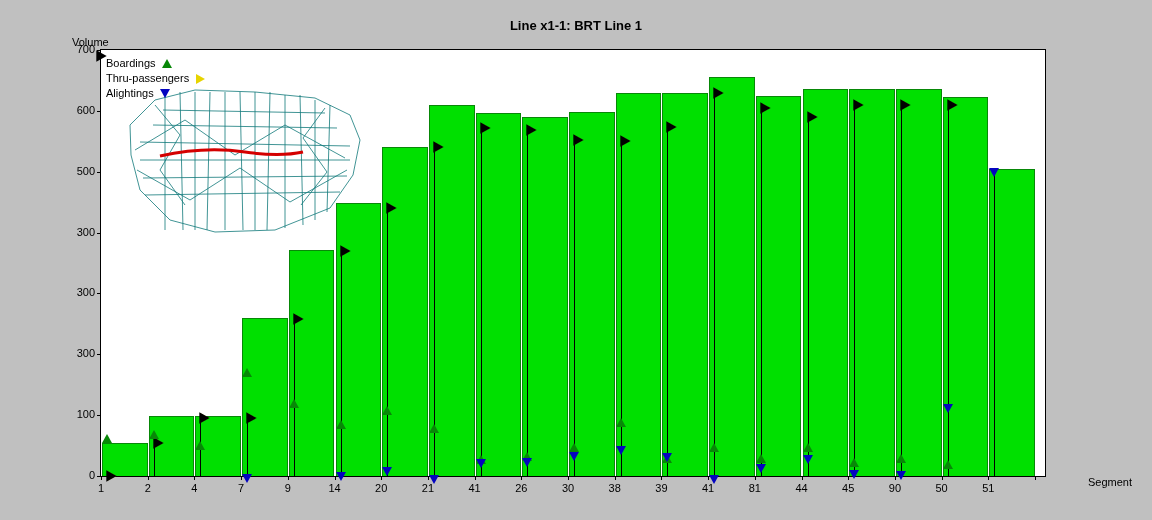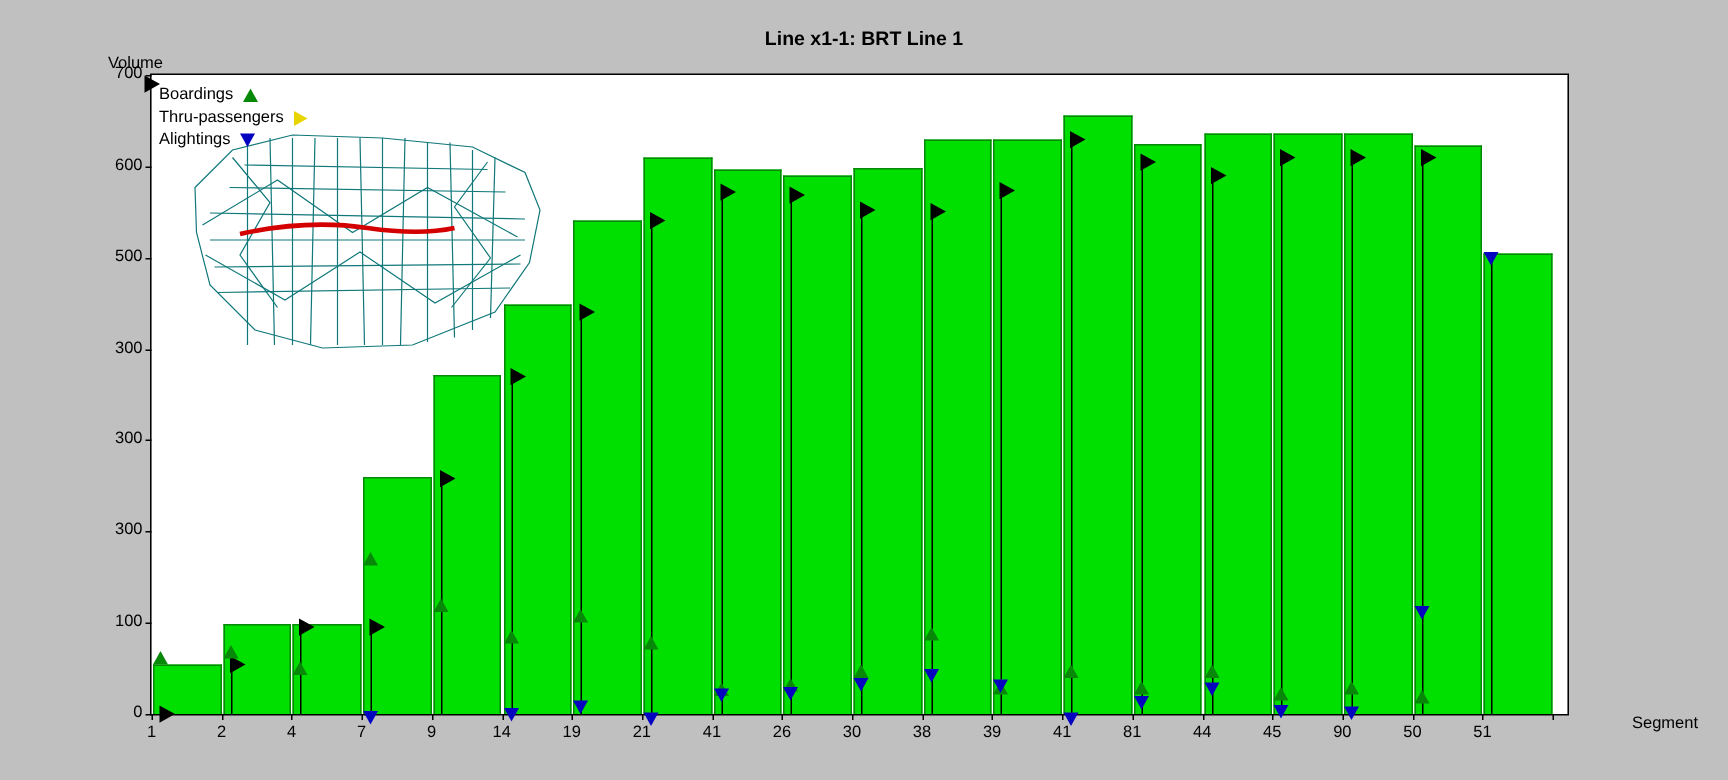--- a/index.html
+++ b/index.html
@@ -310,21 +310,21 @@
     </div>
     <div class="xtick" style="left: 287.8px;">
       <span>9</span>
       <span class="tick"></span>
     </div>
     <div class="xtick" style="left: 334.5px;">
       <span>14</span>
       <span class="tick"></span>
     </div>
     <div class="xtick" style="left: 381.2px;">
-      <span>19</span>
+      <span>20</span>
       <span class="tick"></span>
     </div>
     <div class="xtick" style="left: 427.9px;">
       <span>21</span>
       <span class="tick"></span>
     </div>
     <div class="xtick" style="left: 474.6px;">
       <span>41</span>
       <span class="tick"></span>
     </div>

